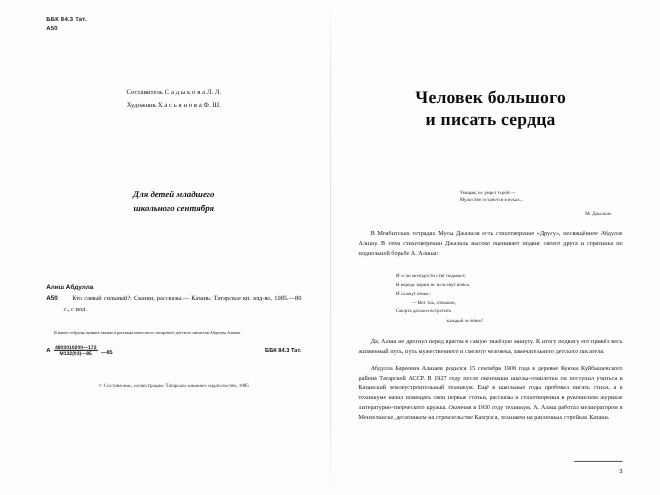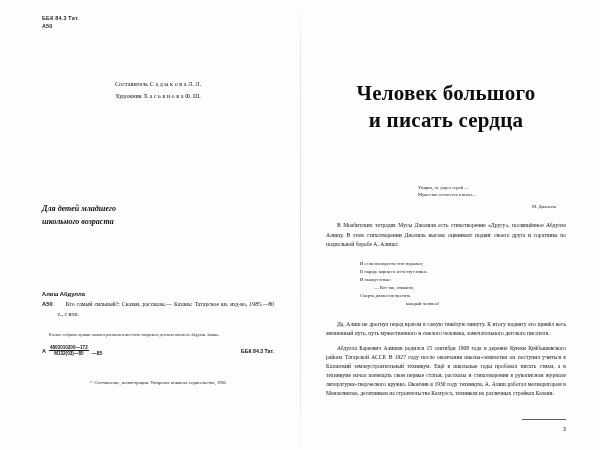--- a/index.html
+++ b/index.html
@@ -56,22 +56,22 @@
 
   .credits {
     margin-top: 48px;
     text-align: center;
     font-size: 6.2px;
     line-height: 1.85;
     color: #1a1a1a;
   }
 
   .agecat {
-    margin-top: 102px;
-    text-align: left;
+    margin-top: 70px;
+    text-align: center;
     font-style: italic;
     font-weight: bold;
     font-size: 8px;
     line-height: 1.55;
     color: #101010;
   }
 
   .biblio {
     margin-top: 62px;
     font-size: 5.8px;
@@ -147,21 +147,21 @@
     margin-top: 24px;
     font-size: 4.6px;
     text-align: center;
     color: #1c1c1c;
   }
 
   
   .chapter-title {
     margin-top: 66px;
     text-align: center;
-    font-size: 21px;
+    font-size: 16px;
     line-height: 1.28;
     color: #0d0d0d;
     letter-spacing: 0.2px;
   }
 
   .epigraph {
     margin-top: 50px;
     margin-left: 92px;
     font-size: 4.5px;
     line-height: 1.6;
@@ -228,21 +228,21 @@
       <div>А50</div>
     </div>
 
     <div class="credits">
       <div>Составитель С а д ы к о в а  Л. Л.</div>
       <div>Художник Х а с ь я н о в а  Ф. Ш.</div>
     </div>
 
     <div class="agecat">
       <div>Для детей младшего</div>
-      <div>школьного возраста</div>
+      <div>школьного сентября</div>
     </div>
 
     <div class="biblio">
       <div class="biblio-author">Алиш Абдулла</div>
       <div class="biblio-body">
         <span class="biblio-code">А50</span>
         <span class="biblio-text">Кто самый сильный?: Сказки, рассказы.— Казань: Татарское кн. изд-во, 1985.—80 с., с илл.</span>
       </div>
       <div class="annotation">В книге собраны лучшие сказки и рассказы известного татарского детского писателя Абдуллы Алиша.</div>
     </div>

